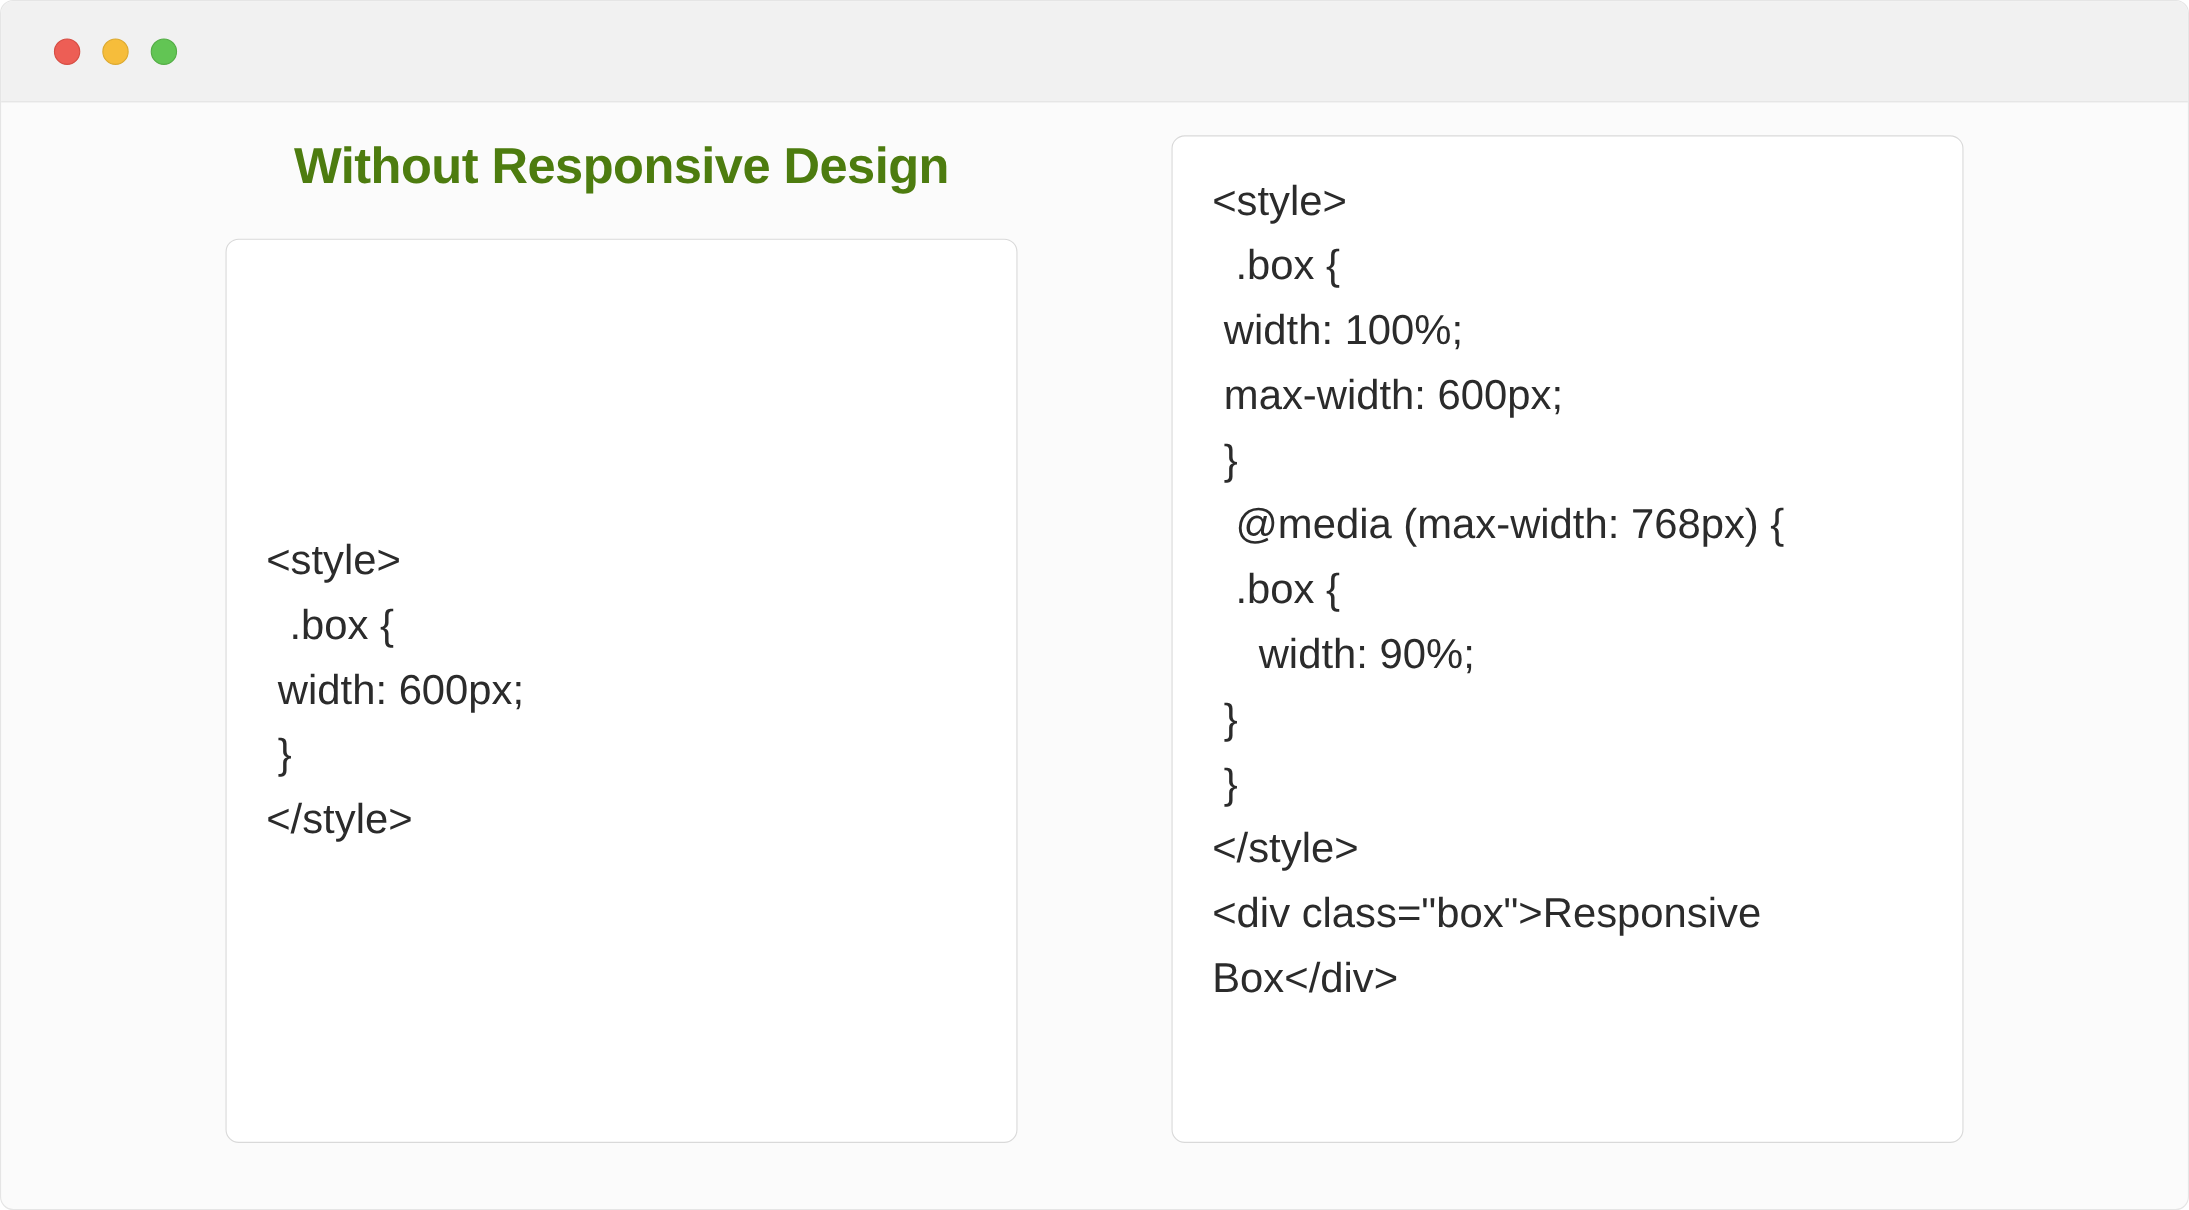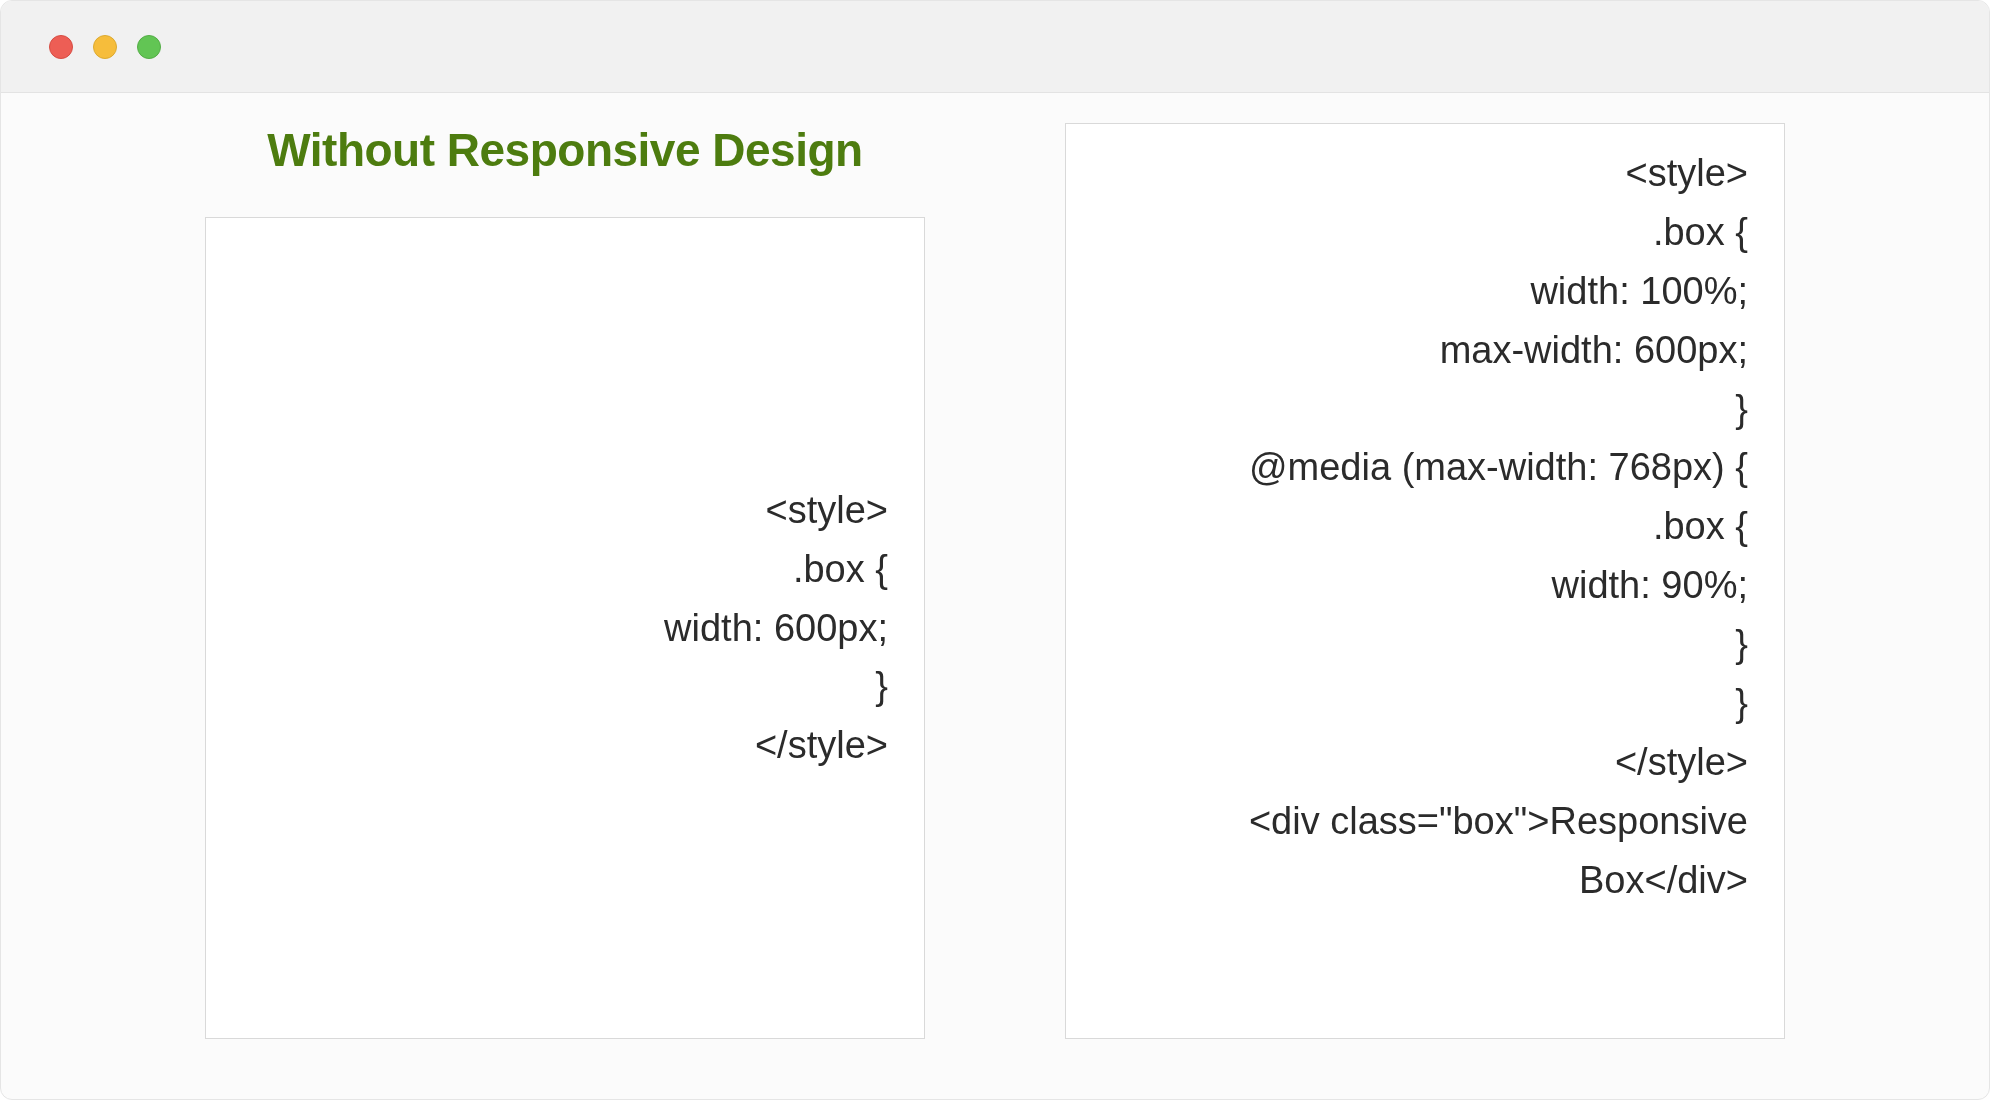--- a/index.html
+++ b/index.html
@@ -58,34 +58,33 @@
       font-size: 46px;
       font-weight: 600;
       color: #4d7c0f;
       text-align: center;
       margin-bottom: 40px;
       letter-spacing: -0.5px;
     }
     .code-box {
       background: #ffffff;
       border: 1px solid #d9d9d9;
-      border-radius: 0;
-      padding: 20px 36px;
+      border-radius: 12px;
+      padding: 30px 36px;
       font-family: -apple-system, BlinkMacSystemFont, "Segoe UI", Helvetica, Arial, sans-serif;
       font-size: 38px;
       line-height: 1.55;
       color: #2b2b2b;
       white-space: pre-wrap;
       word-wrap: break-word;
       flex: 1;
       display: flex;
       flex-direction: column;
       justify-content: center;
       font-weight: 450;
-      text-align: right;
     }
     .code-box.top-align {
       justify-content: flex-start;
     }
   </style>
 </head>
 <body>
 
 <div class="window">
   <div class="titlebar">

